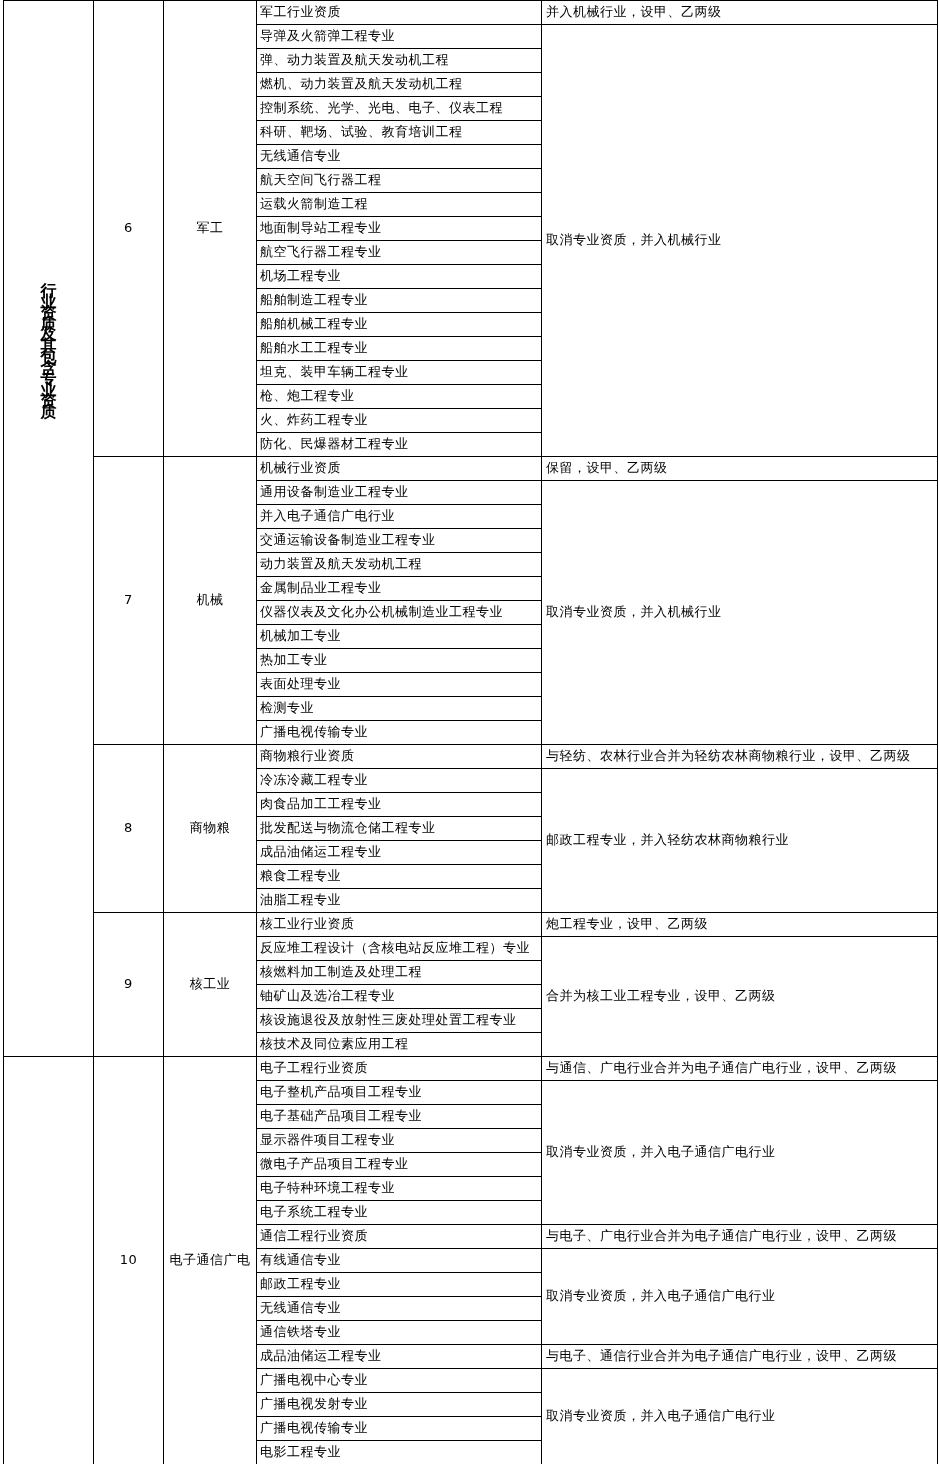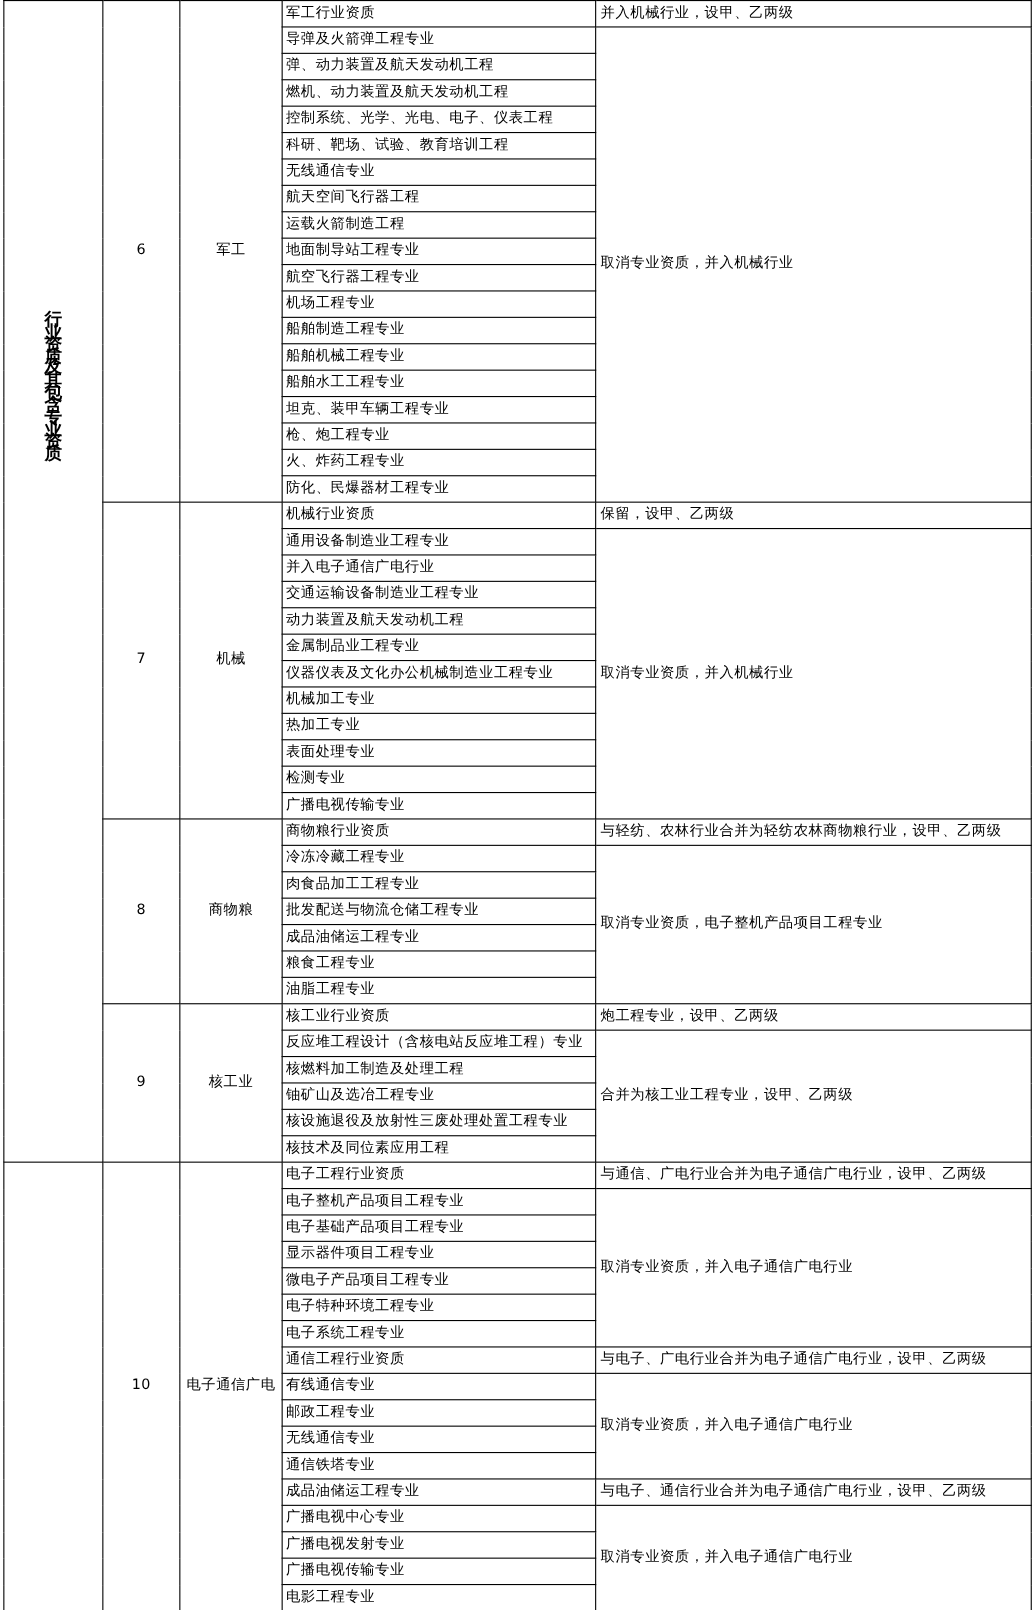--- a/index.html
+++ b/index.html
@@ -160,21 +160,21 @@
         <td class="item">广播电视传输专业</td>
       </tr>
       <tr>
         <td class="num" rowspan="7">8</td>
         <td class="cat" rowspan="7">商物粮</td>
         <td class="item">商物粮行业资质</td>
         <td class="remark" rowspan="1">与轻纺、农林行业合并为轻纺农林商物粮行业，设甲、乙两级</td>
       </tr>
       <tr>
         <td class="item">冷冻冷藏工程专业</td>
-        <td class="remark" rowspan="6">取消专业资质，电子整机产品项目工程专业</td>
+        <td class="remark" rowspan="6">邮政工程专业，并入轻纺农林商物粮行业</td>
       </tr>
       <tr>
         <td class="item">肉食品加工工程专业</td>
       </tr>
       <tr>
         <td class="item">批发配送与物流仓储工程专业</td>
       </tr>
       <tr>
         <td class="item">成品油储运工程专业</td>
       </tr>

